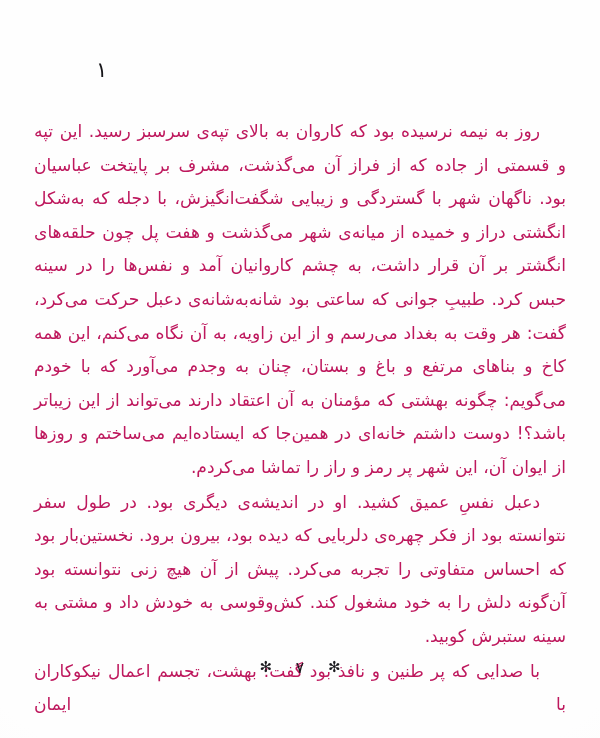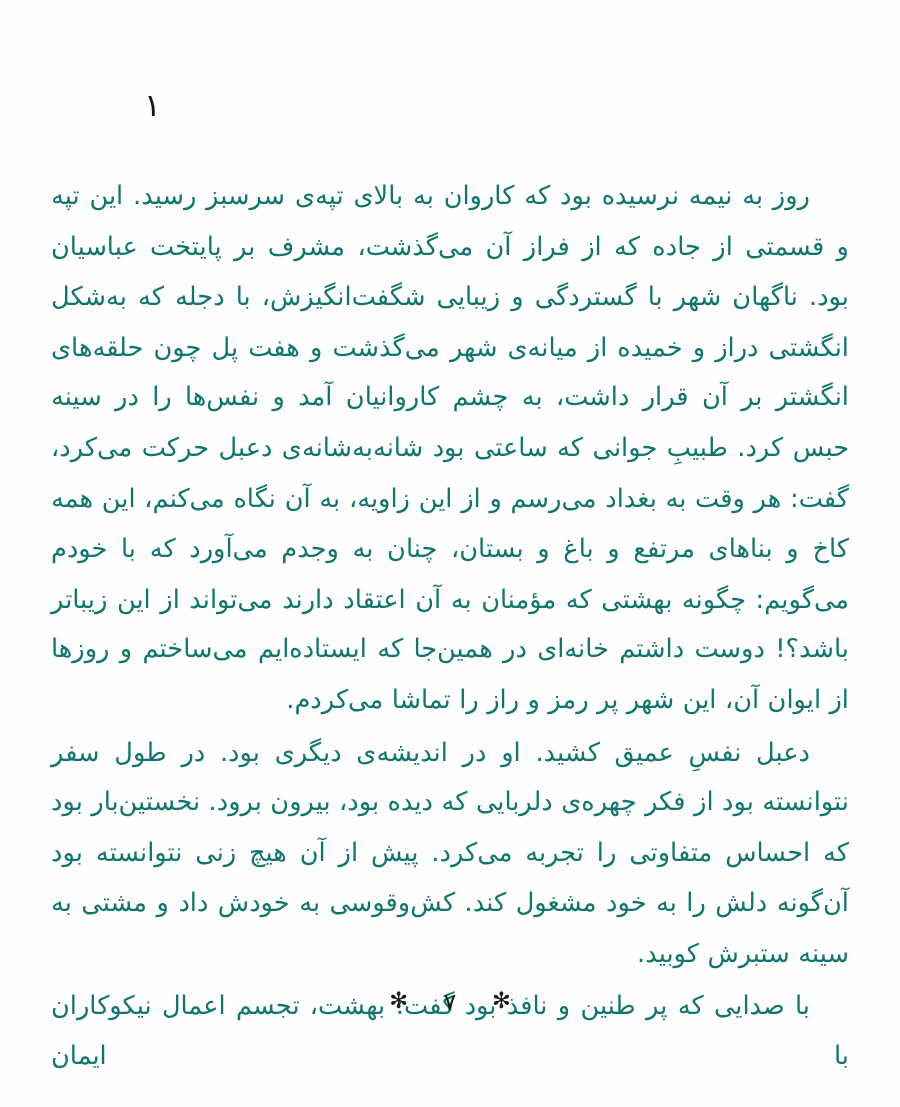--- a/index.html
+++ b/index.html
@@ -52,21 +52,21 @@
     font-family: "DejaVu Sans", "Liberation Sans", sans-serif;
     font-weight: 400;
   }
 
   .body-paragraph {
     direction: rtl;
     text-align: justify;
     text-align-last: right;
     font-size: 17.1px;
     line-height: 33.6px;
-    color: #0f766e;
+    color: #be185d;
     margin: 0 0 1px 0;
     font-family: "DejaVu Sans", "Liberation Sans", sans-serif;
     letter-spacing: -0.1px;
     word-spacing: 0.2px;
     text-indent: 26px;
     -webkit-font-smoothing: antialiased;
   }
 
   .body-paragraph.last-line-full {
     text-align-last: justify;

